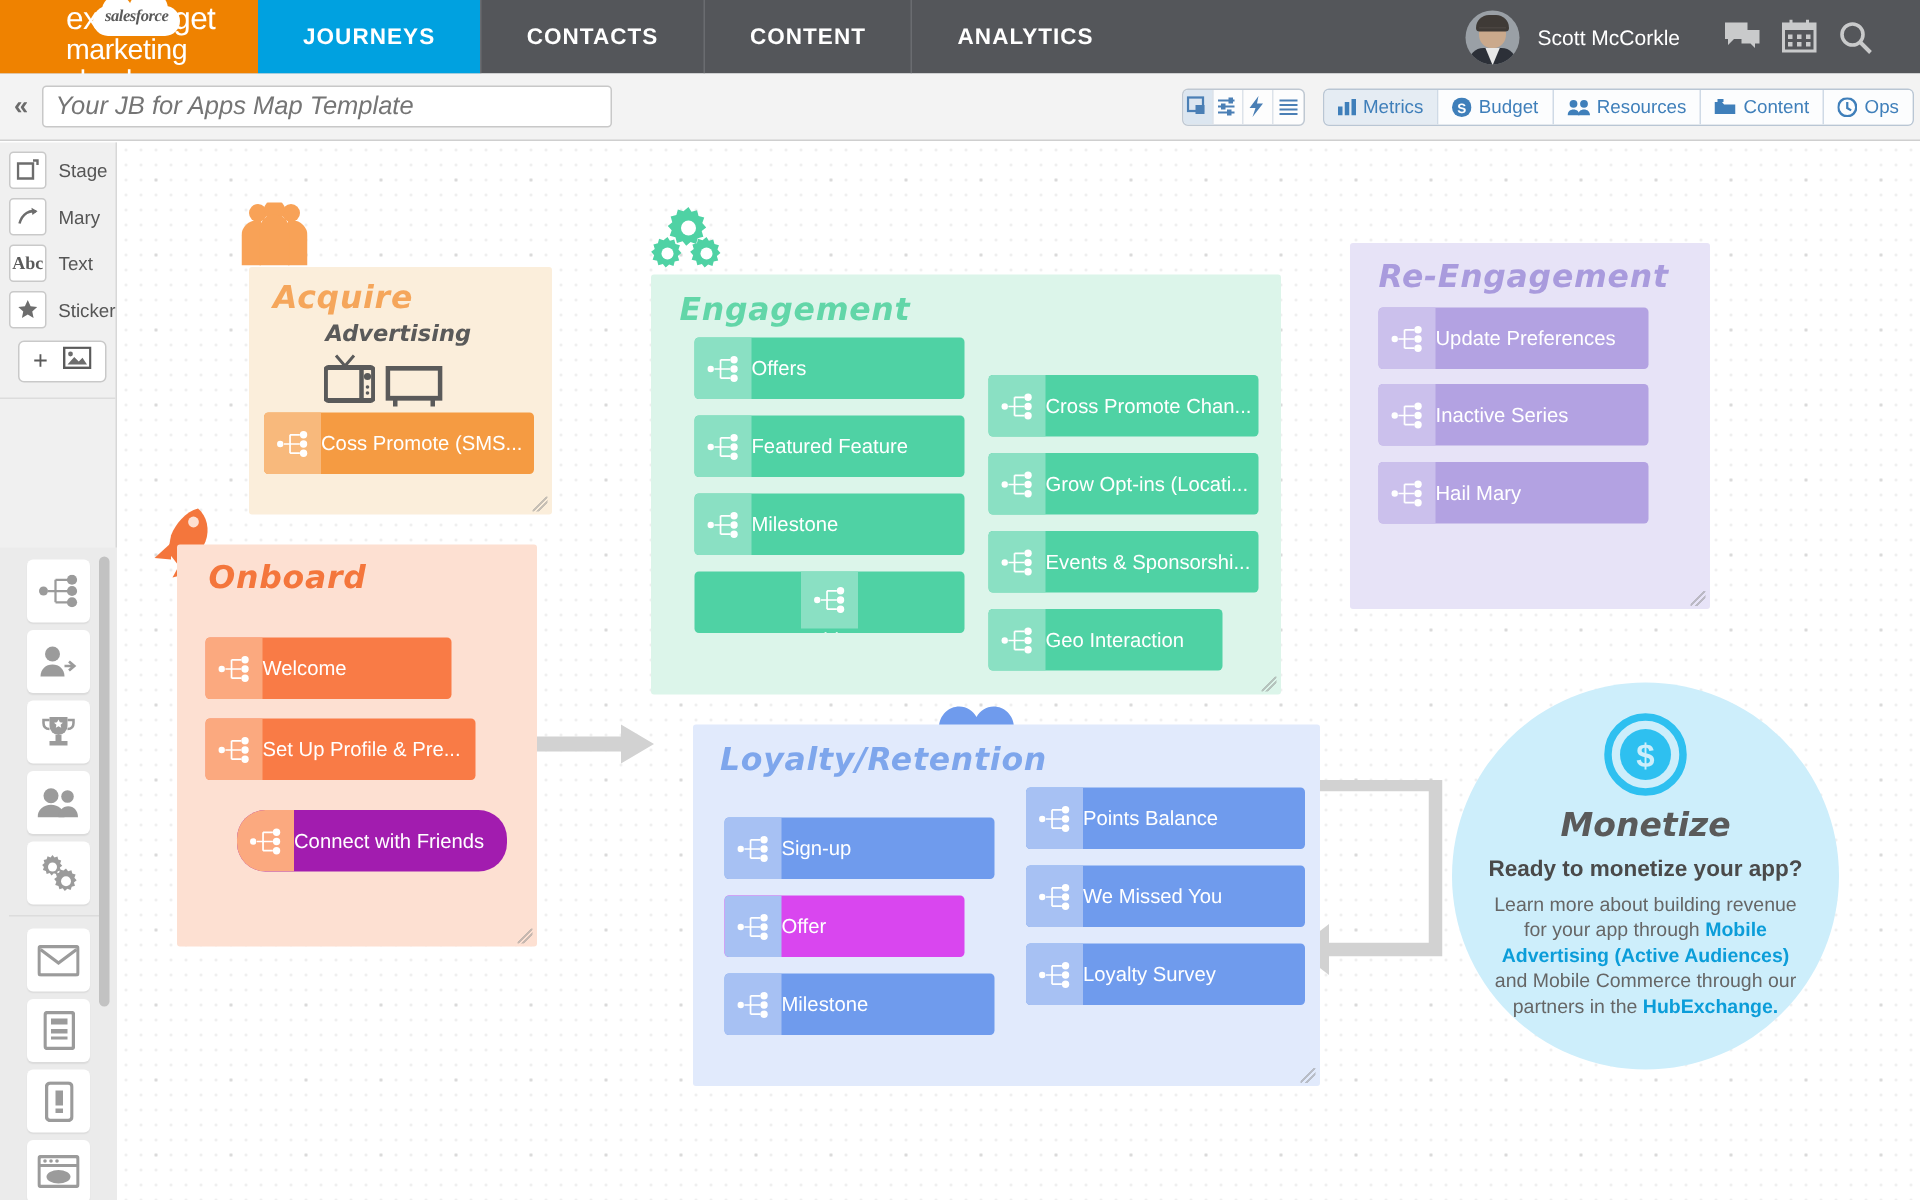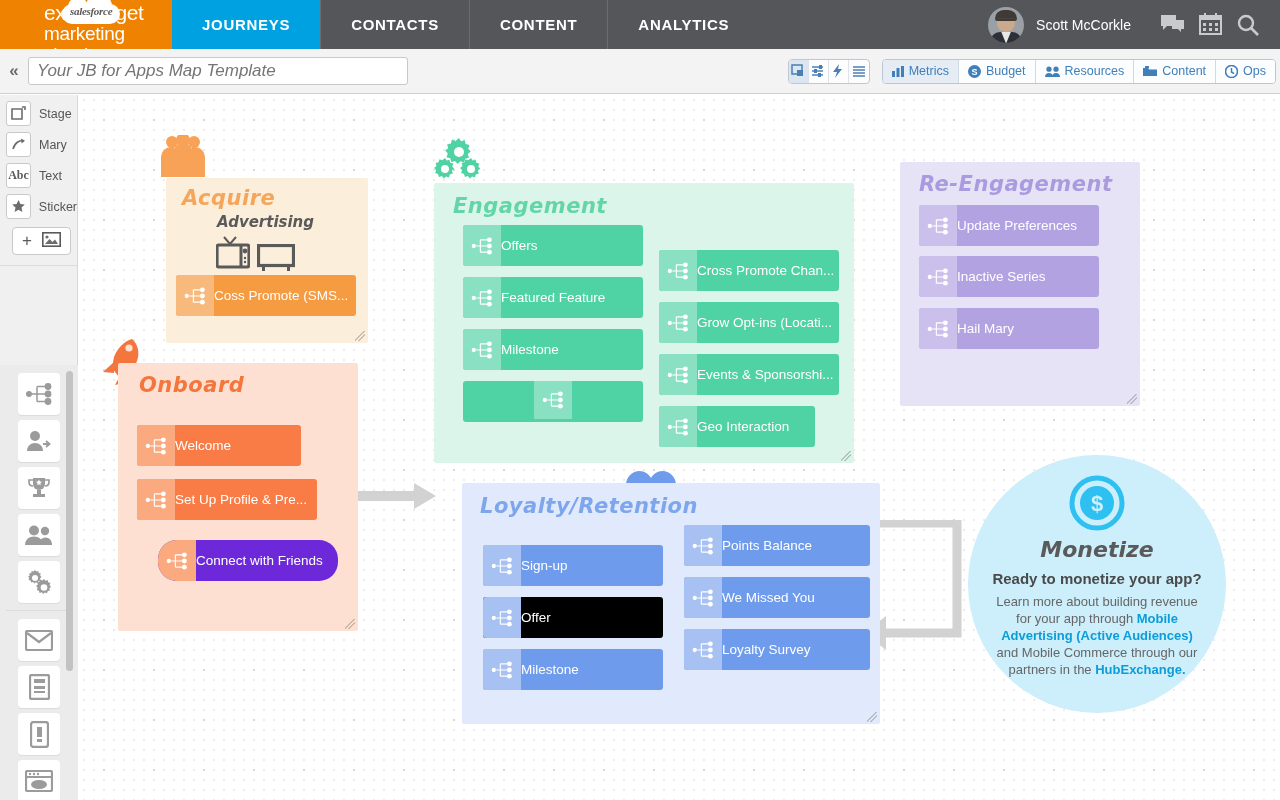--- a/index.html
+++ b/index.html
@@ -26,21 +26,21 @@
   .brand .sf{ position:absolute; left:70px; top:5px; z-index:3; font-family:"Liberation Serif",serif;
     font-style:italic; font-weight:bold; font-size:11px; color:#5a5a5a; letter-spacing:-0.3px;}
   .brand .l1{ font-size:21px; color:#fff; line-height:21px; margin-top:18px; padding-left:38px;
      letter-spacing:-0.4px; font-weight:300;}
   .brand .l2{ font-size:19px; color:#fff; line-height:21px; padding-left:38px;
      letter-spacing:-0.3px; font-weight:300;}
   .navtab{ display:flex; align-items:center; justify-content:center; color:#fff;
     font-size:15px; font-weight:bold; letter-spacing:0.7px; padding:0 30px;
     border-left:1px solid #6a6c70; cursor:pointer; }
   .navtab.active{ background:#00a1e0; border-left:none; }
-  .navright{ margin-left:auto; display:flex; align-items:center; padding-right:13px; gap:0px;}
+  .navright{ margin-left:auto; display:flex; align-items:center; padding-right:24px; gap:0px;}
   .avatar{ width:36px; height:36px; border-radius:50%; overflow:hidden; background:#9aa0a6;
     position:relative; margin-right:12px; }
   .avatar .head{ position:absolute; left:9px; top:5px; width:18px; height:20px; border-radius:50% 50% 45% 45%;
     background:#caa98c;}
   .avatar .hair{ position:absolute; left:7px; top:3px; width:22px; height:11px;
     border-radius:11px 11px 3px 3px; background:#3f3a36;}
   .avatar .glass{ position:absolute; left:9px; top:11px; width:18px; height:4px;
     border-top:1.5px solid #4a4440;}
   .avatar .body{ position:absolute; left:2px; top:25px; width:32px; height:14px;
     border-radius:10px 10px 0 0; background:#2c3038;}
@@ -503,21 +503,21 @@
                 <circle cx="22" cy="11" r="3"></circle>
                 <circle cx="22" cy="18.5" r="3"></circle>
               </g>
               <g stroke="#fff" stroke-width="1.4" fill="none">
                 <path d="M6 11h5M11 3.5h8M11 11h8M11 18.5h8M11 3.5v15"></path>
               </g>
             </svg>
         </div>
         <div class="clabel">Set Up Profile &amp; Pre...</div>
       </div>
-      <div class="card" style="left:40px; top:177px; width:180px; background:#6d28d9;border-radius:19px;">
+      <div class="card" style="left:40px; top:177px; width:180px; background:#a21caf;border-radius:19px;">
         <div class="cico" style="background:#fba97f;">
           <svg width="22" height="18" viewBox="0 0 26 22">
               <g fill="#fff">
                 <circle cx="3" cy="11" r="2.6"></circle>
                 <circle cx="22" cy="3.5" r="3"></circle>
                 <circle cx="22" cy="11" r="3"></circle>
                 <circle cx="22" cy="18.5" r="3"></circle>
               </g>
               <g stroke="#fff" stroke-width="1.4" fill="none">
                 <path d="M6 11h5M11 3.5h8M11 11h8M11 18.5h8M11 3.5v15"></path>
@@ -749,21 +749,21 @@
                 <circle cx="22" cy="11" r="3"></circle>
                 <circle cx="22" cy="18.5" r="3"></circle>
               </g>
               <g stroke="#fff" stroke-width="1.4" fill="none">
                 <path d="M6 11h5M11 3.5h8M11 11h8M11 18.5h8M11 3.5v15"></path>
               </g>
             </svg>
         </div>
         <div class="clabel">Sign-up</div>
       </div>
-      <div class="card" style="left:21px; top:114px; width:180px; background:#000000;">
+      <div class="card" style="left:21px; top:114px; width:160px; background:#d946ef;">
         <div class="cico" style="background:#a7c1f3;">
           <svg width="22" height="18" viewBox="0 0 26 22">
               <g fill="#fff">
                 <circle cx="3" cy="11" r="2.6"></circle>
                 <circle cx="22" cy="3.5" r="3"></circle>
                 <circle cx="22" cy="11" r="3"></circle>
                 <circle cx="22" cy="18.5" r="3"></circle>
               </g>
               <g stroke="#fff" stroke-width="1.4" fill="none">
                 <path d="M6 11h5M11 3.5h8M11 11h8M11 18.5h8M11 3.5v15"></path>

